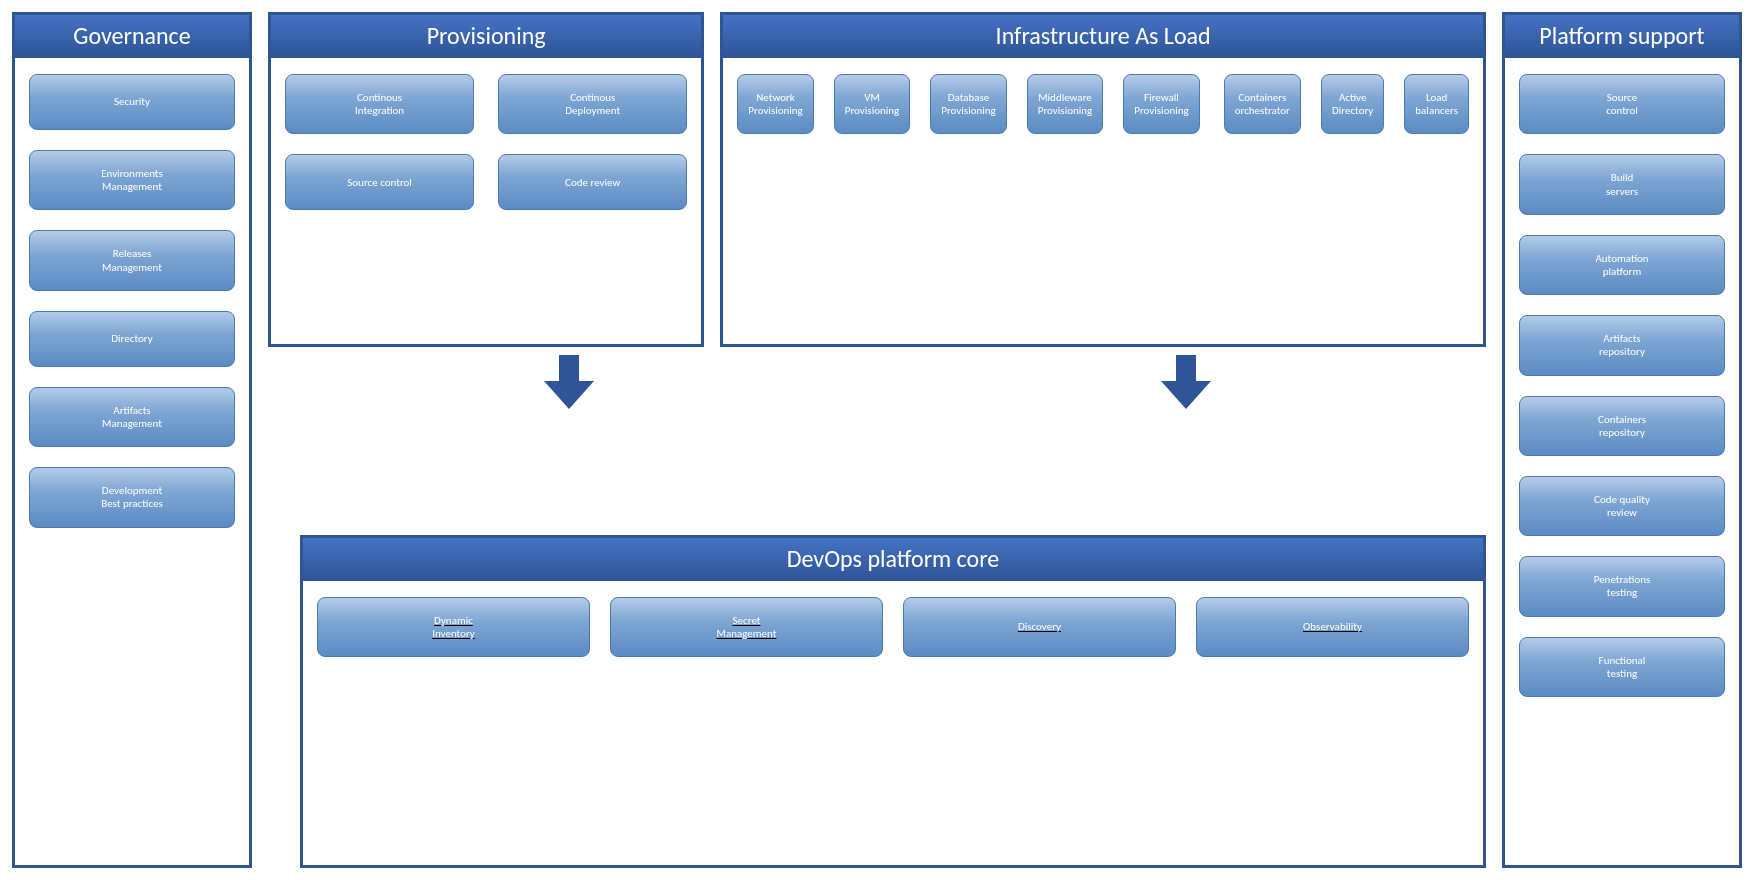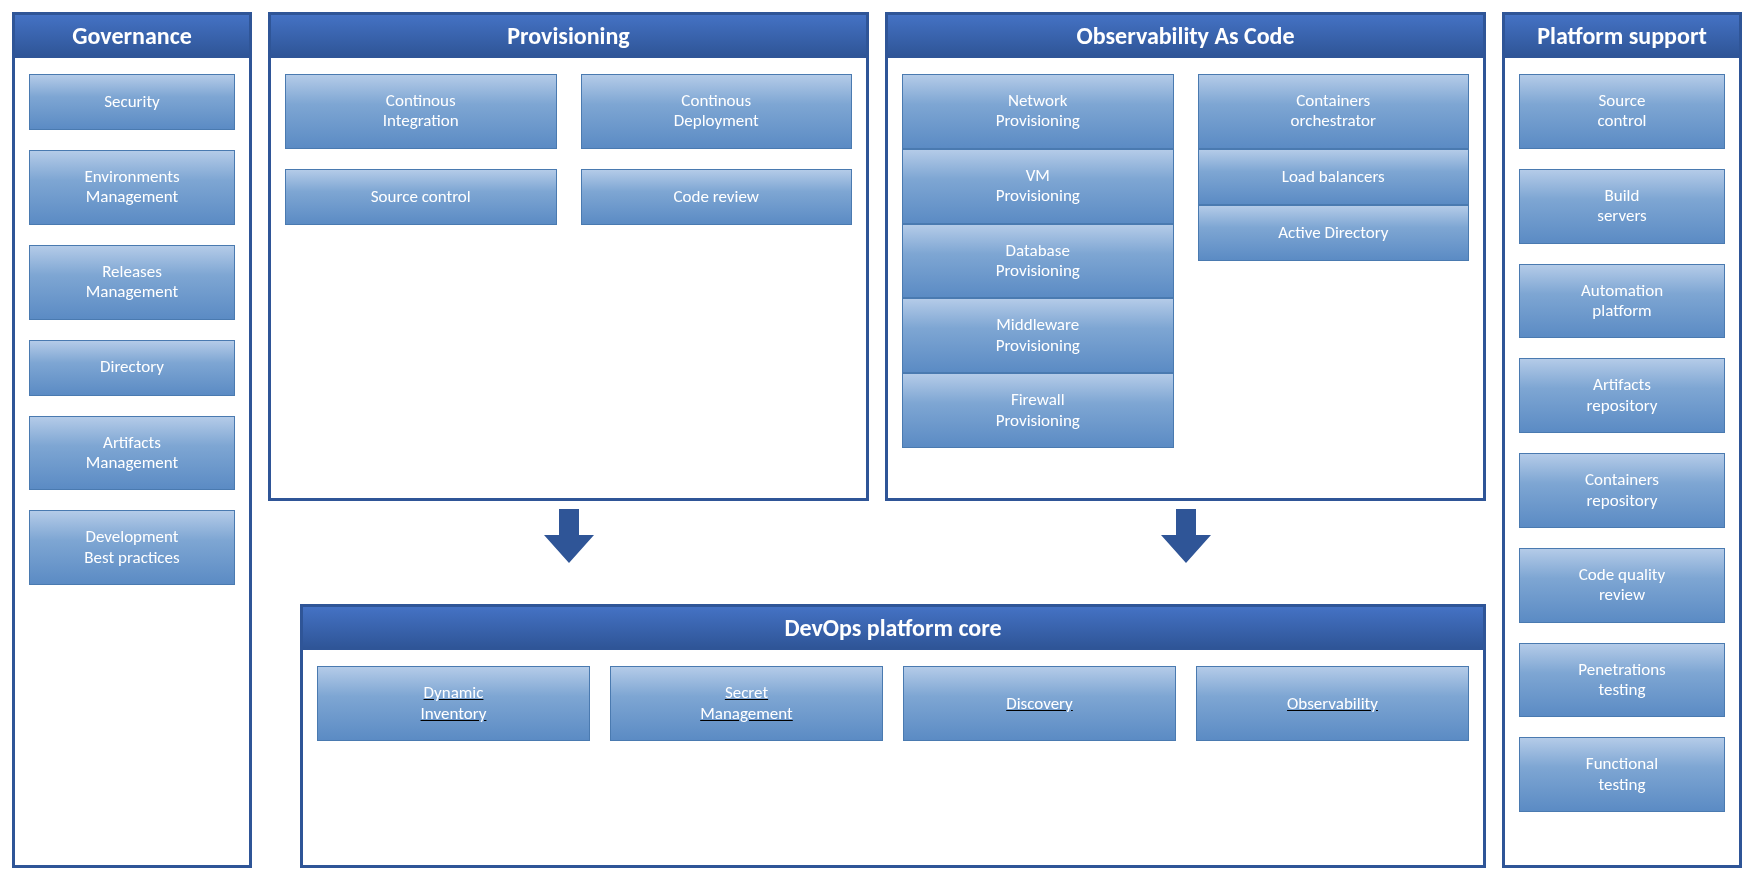--- a/index.html
+++ b/index.html
@@ -24,21 +24,21 @@
   }
   .panel {
     border: 3px solid #2F5597;
     background: #ffffff;
   }
   .panel-tall { height: 100%; }
   .panel-header {
     background: linear-gradient(to bottom, #4472C4 0%, #2F5597 100%);
     color: #ffffff;
     font-size: 24px;
-    font-weight: 700;
+    font-weight: 400;
     text-align: center;
     padding: 6px 8px;
     border-bottom: 2px solid #2F5597;
   }
   .panel-body {
     padding: 16px 14px;
   }
   .panel-body.single-col {
     display: flex;
     flex-direction: column;
@@ -54,29 +54,29 @@
   .panel-body.four-col {
     display: grid;
     grid-template-columns: repeat(4,1fr);
     column-gap: 20px;
     align-content: start;
     text-decoration: underline;
   }
   .pill {
     background: linear-gradient(to bottom, #B4CBE8 0%, #7EA6D3 40%, #5B8BC4 100%);
     border: 1px solid #4A7AB0;
-    border-radius: 0;
+    border-radius: 8px;
     color: #ffffff;
     text-align: center;
     padding: 16px 10px;
     min-height: 56px;
     display: flex;
     align-items: center;
     justify-content: center;
-    font-size: 17px;
+    font-size: 11px;
     line-height: 1.2;
     white-space: pre-line;
   }
   .arrow-row {
     grid-column: 1 / -1;
     display: grid;
     grid-template-columns: 1fr 1fr;
     column-gap: 16px;
   }
   .arrow-cell {
@@ -87,21 +87,21 @@
   }
   .down-arrow {
     width: 50px;
     height: 54px;
     fill: #2F5597;
   }
   .core-panel {
     grid-column: 1 / -1;
     margin-left: 32px;
   }
-  .iac-body .col { display:flex; flex-direction:column; }
+  .iac-body .col { display:flex; gap:20px; }
 </style>
 </head>
 <body>
 
 <div class="layout">
 
   <div class="panel panel-tall">
     <div class="panel-header">Governance</div>
     <div class="panel-body single-col">
       <div class="pill">Security</div>
@@ -125,39 +125,39 @@
         <div class="pill">Continous
 Integration</div>
         <div class="pill">Continous
 Deployment</div>
         <div class="pill">Source control</div>
         <div class="pill">Code review</div>
       </div>
     </div>
 
     <div class="panel">
-      <div class="panel-header">Observability As Code</div>
+      <div class="panel-header">Infrastructure As Load</div>
       <div class="panel-body two-col iac-body">
         <div class="col">
           <div class="pill">Network
 Provisioning</div>
           <div class="pill">VM
 Provisioning</div>
           <div class="pill">Database
 Provisioning</div>
           <div class="pill">Middleware
 Provisioning</div>
           <div class="pill">Firewall
 Provisioning</div>
         </div>
         <div class="col">
           <div class="pill">Containers
 orchestrator</div>
+          <div class="pill">Active Directory</div>
           <div class="pill">Load balancers</div>
-          <div class="pill">Active Directory</div>
         </div>
       </div>
     </div>
 
     <div class="arrow-row">
       <div class="arrow-cell">
         <svg class="down-arrow" viewBox="0 0 50 54">
           <path d="M15 0 L35 0 L35 26 L50 26 L25 54 L0 26 L15 26 Z"></path>
         </svg>
       </div>

